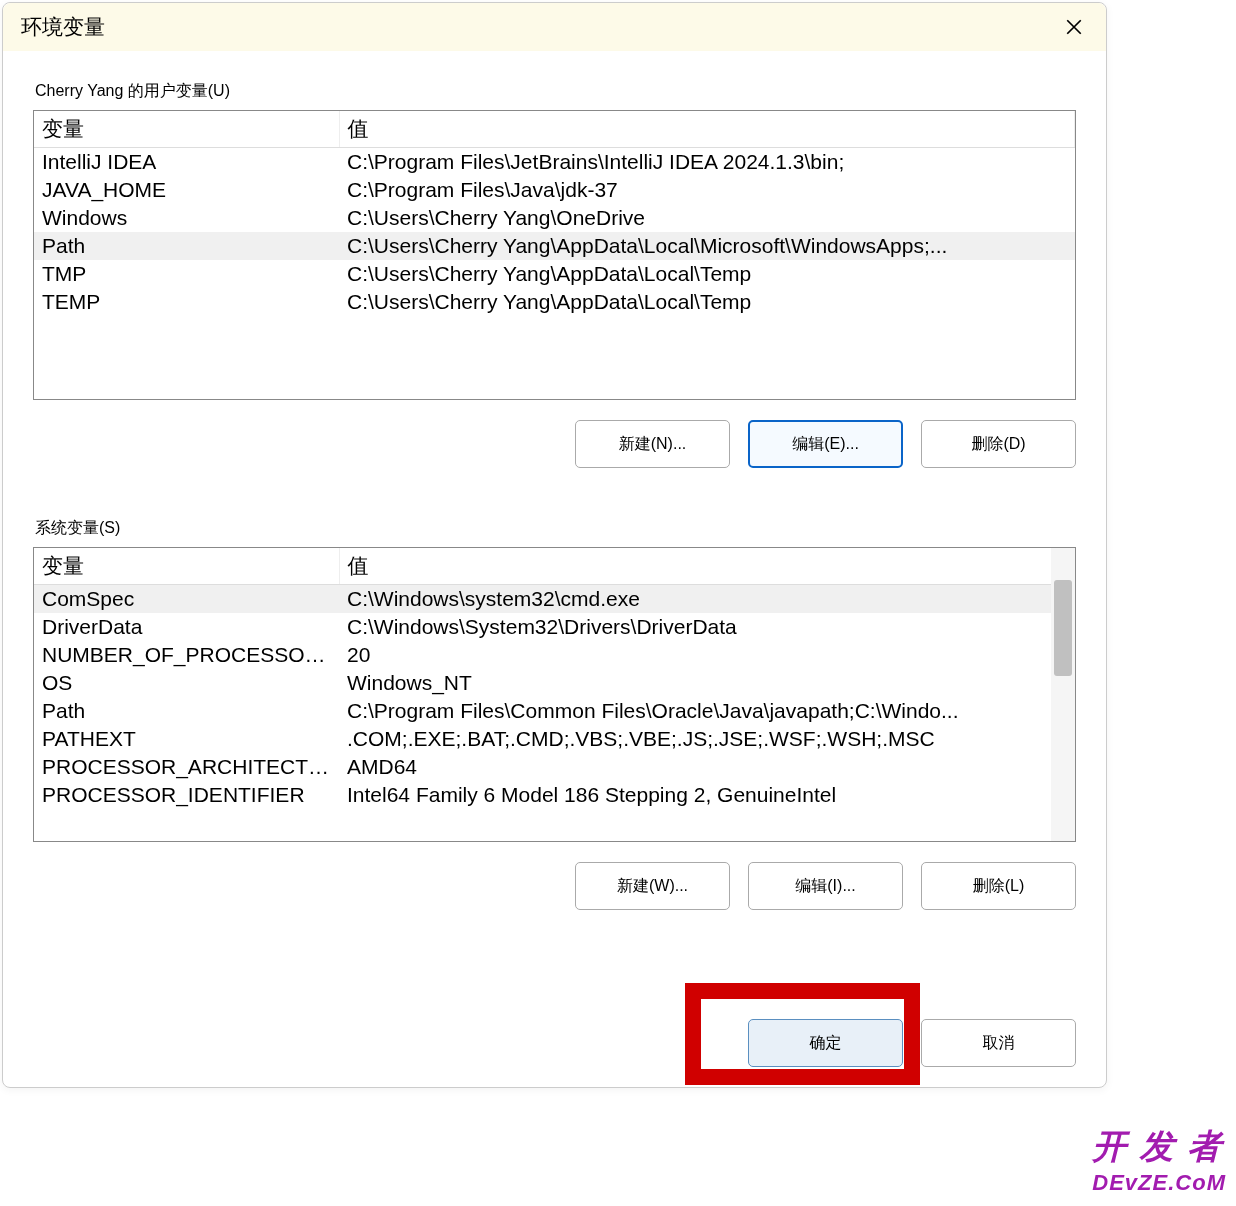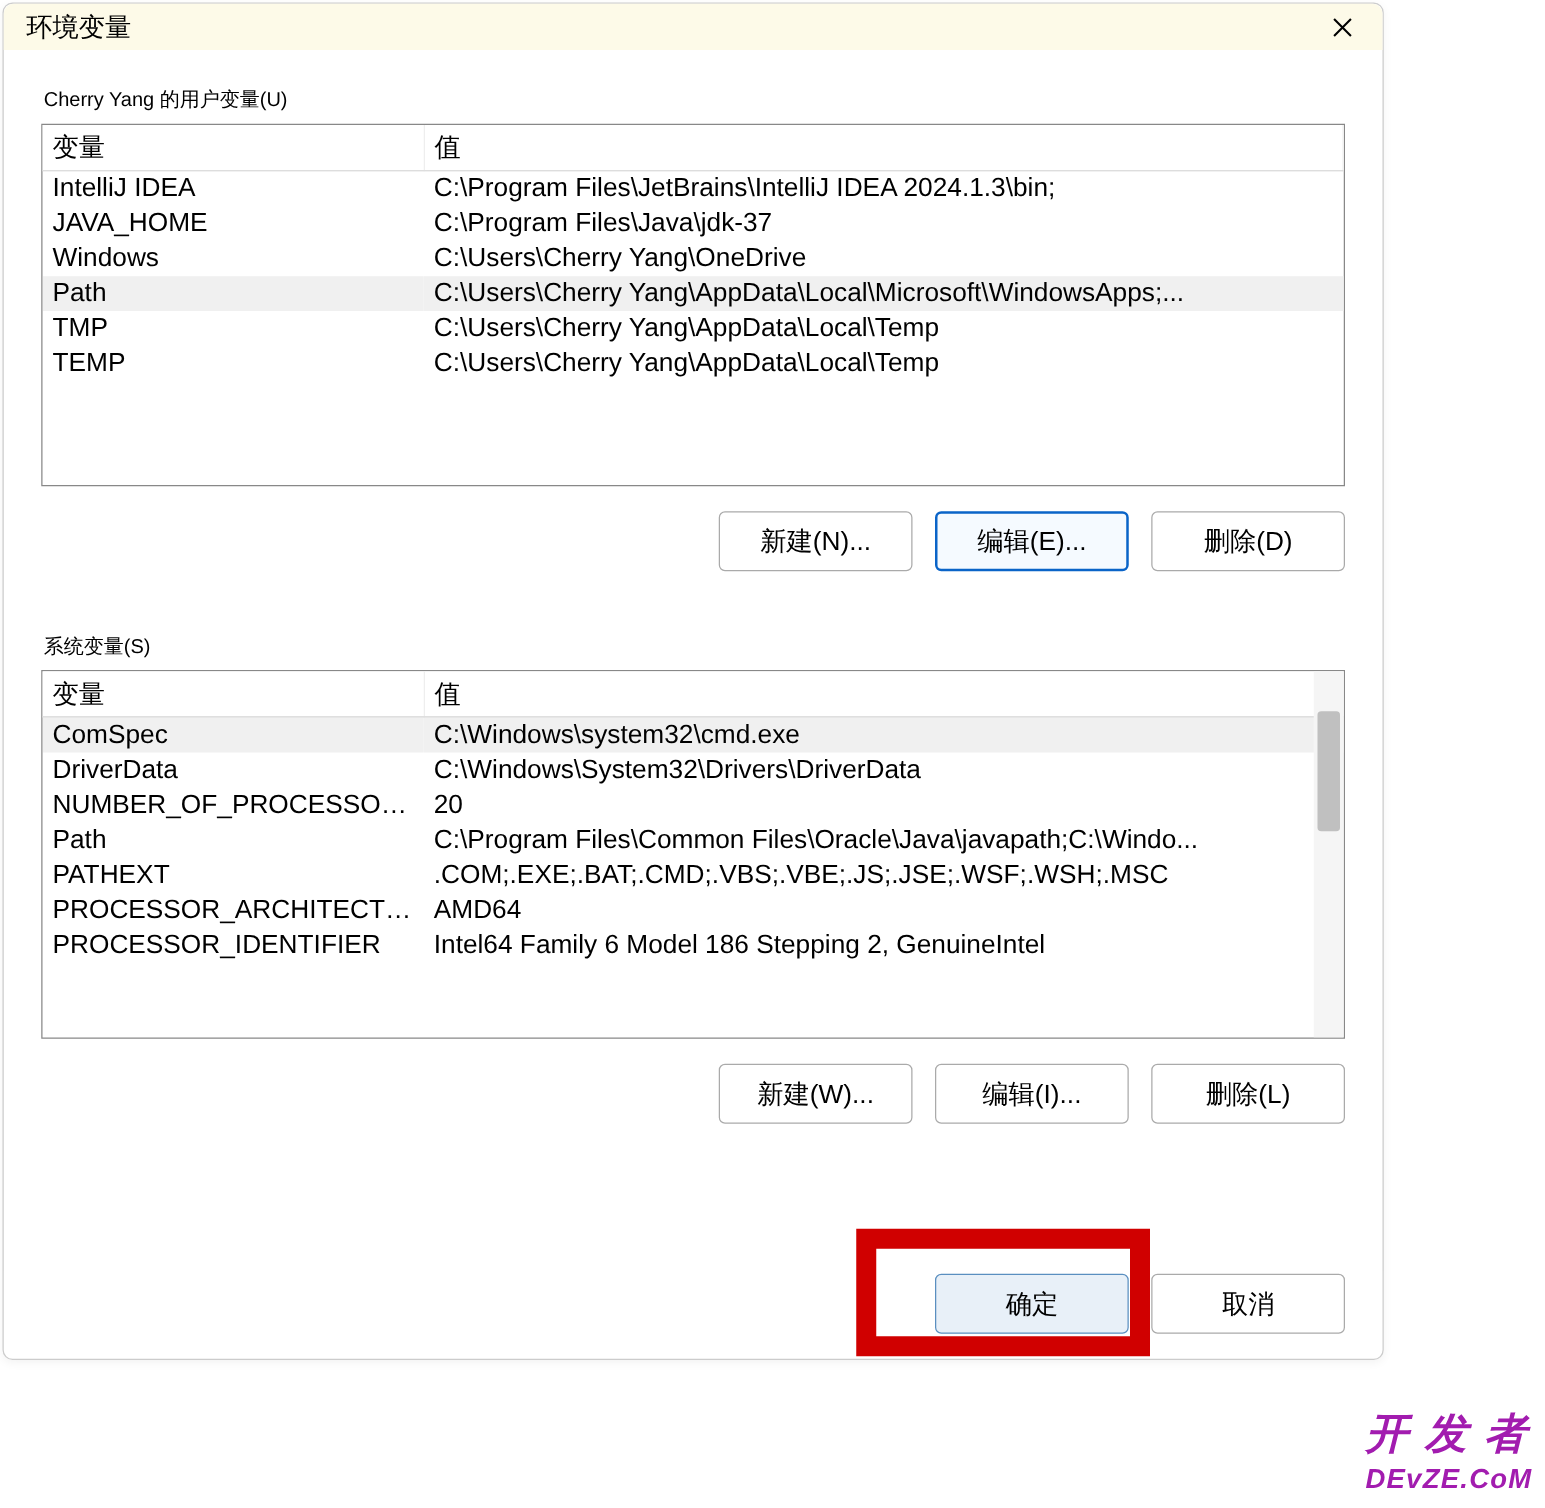--- a/index.html
+++ b/index.html
@@ -18,21 +18,21 @@
       border-radius: 8px;
       background: #fff;
       position: relative;
       margin: 2px;
       box-shadow: 0 2px 8px rgba(0,0,0,0.05);
     }
     .titlebar {
       display: flex;
       justify-content: space-between;
       align-items: center;
-      height: 37px;
+      height: 48px;
       padding: 0 12px 0 18px;
       background: #fdfae8;
       border-top-left-radius: 8px;
       border-top-right-radius: 8px;
     }
     .titlebar .title {
       font-size: 21px;
       color: #000;
     }
     .close-btn {
@@ -93,21 +93,21 @@
       justify-content: flex-end;
       gap: 18px;
       margin-top: 20px;
     }
     .btn {
       min-width: 155px;
       height: 48px;
       border: 1px solid #aaa;
       background: #fff;
       border-radius: 5px;
-      font-size: 21px;
+      font-size: 16px;
       cursor: pointer;
       display: flex;
       align-items: center;
       justify-content: center;
       text-align: center;
     }
     .btn.focused {
       border: 2px solid #0a64c8;
       background: #f5faff;
     }
@@ -232,20 +232,24 @@
               </tr>
               <tr>
                 <td class="col-var">DriverData</td>
                 <td class="col-val">C:\Windows\System32\Drivers\DriverData</td>
               </tr>
               <tr>
                 <td class="col-var">NUMBER_OF_PROCESSORS</td>
                 <td class="col-val">20</td>
               </tr>
               <tr>
+                <td class="col-var">OS</td>
+                <td class="col-val">Windows_NT</td>
+              </tr>
+              <tr>
                 <td class="col-var">Path</td>
                 <td class="col-val">C:\Program Files\Common Files\Oracle\Java\javapath;C:\Windo...</td>
               </tr>
               <tr>
                 <td class="col-var">PATHEXT</td>
                 <td class="col-val">.COM;.EXE;.BAT;.CMD;.VBS;.VBE;.JS;.JSE;.WSF;.WSH;.MSC</td>
               </tr>
               <tr>
                 <td class="col-var">PROCESSOR_ARCHITECTU...</td>
                 <td class="col-val">AMD64</td>

